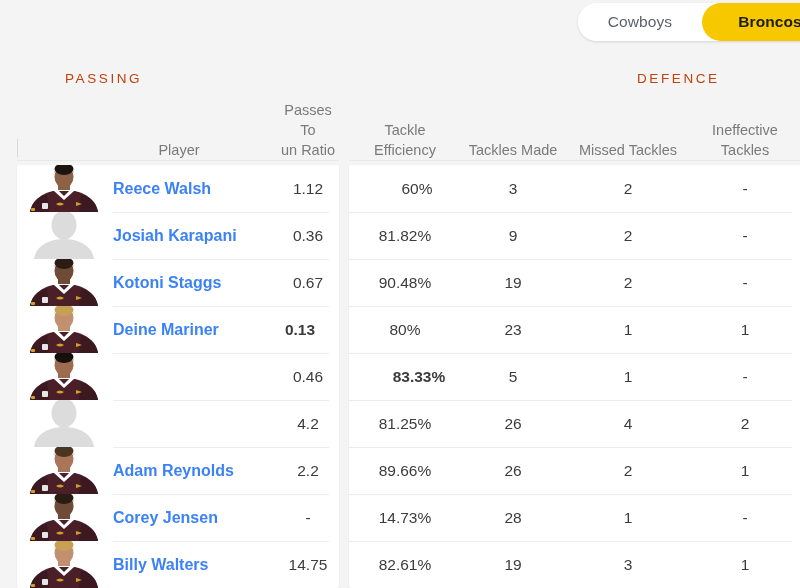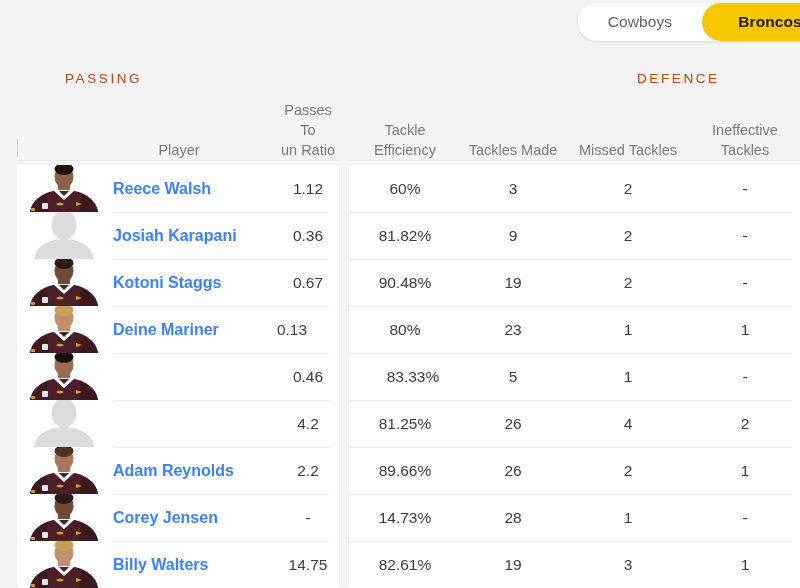--- a/index.html
+++ b/index.html
@@ -230,21 +230,21 @@
       <ellipse cx="0" cy="-43" rx="9.5" ry="6" fill="#c8a055"></ellipse>
 
       <rect x="-22" y="-9" width="6" height="6" rx="1" fill="#e6e6e6"></rect>
       <path d="M-8 -8 q4 -3 8 0 q-4 3 -8 0 Z" fill="#d0a028"></path>
       <path d="M12 -10 l6 2 -6 2 z" fill="#d0a028"></path>
       <rect x="-33" y="-4" width="4" height="3" rx="1" fill="#d0a028"></rect>
     </g>
   </svg>
         </div>
         <div class="pname" style="left: 96px; width: 132px;">Deine Mariner</div>
-        <div class="cell" style="left: 220px; width: 110px;">0.13</div>
+        <div class="cell" style="left: 228px; width: 110px; font-weight: bold;">0.13</div>
       </div>
       <div class="row">
         <div class="avatar">
   <svg viewBox="0 0 94 47" preserveAspectRatio="xMidYMax meet" aria-hidden="true">
     <rect width="94" height="47" fill="#ffffff"></rect>
     <g transform="translate(47,47)">
 
       <path d="M-34 0 C-32 -13 -20 -19 -11 -21 L11 -21 C20 -19 32 -13 34 0 Z" fill="#4a1f28"></path>
 
       <path d="M-34 0 C-32 -11 -24 -16 -17 -18 L-15 0 Z" fill="#3c1920"></path>
@@ -367,21 +367,21 @@
     </g>
   </svg>
         </div>
         <div class="pname" style="left: 96px; width: 132px;">Billy Walters</div>
         <div class="cell" style="left: 236px; width: 110px;">14.75</div>
       </div>
     </div>
 
   <div class="panel" id="panel-right">
       <div class="row">
-        <div class="cell" style="left: 0px; width: 112px; text-align: right;">60%</div>
+        <div class="cell" style="left: 12px; width: 112px; text-align: right;">60%</div>
         <div class="cell" style="left: 112px; width: 104px;">3</div>
         <div class="cell" style="left: 216px; width: 126px;">2</div>
         <div class="cell" style="left: 342px; width: 108px;">-</div>
       </div>
       <div class="row">
         <div class="cell" style="left: 0px; width: 112px;">81.82%</div>
         <div class="cell" style="left: 112px; width: 104px;">9</div>
         <div class="cell" style="left: 216px; width: 126px;">2</div>
         <div class="cell" style="left: 342px; width: 108px;">-</div>
       </div>
@@ -391,21 +391,21 @@
         <div class="cell" style="left: 216px; width: 126px;">2</div>
         <div class="cell" style="left: 342px; width: 108px;">-</div>
       </div>
       <div class="row">
         <div class="cell" style="left: 0px; width: 112px;">80%</div>
         <div class="cell" style="left: 112px; width: 104px;">23</div>
         <div class="cell" style="left: 216px; width: 126px;">1</div>
         <div class="cell" style="left: 342px; width: 108px;">1</div>
       </div>
       <div class="row">
-        <div class="cell" style="left: 8px; width: 112px;">83.33%</div>
+        <div class="cell" style="left: 14px; width: 112px; font-weight: bold;">83.33%</div>
         <div class="cell" style="left: 112px; width: 104px;">5</div>
         <div class="cell" style="left: 216px; width: 126px;">1</div>
         <div class="cell" style="left: 342px; width: 108px;">-</div>
       </div>
       <div class="row">
         <div class="cell" style="left: 0px; width: 112px;">81.25%</div>
         <div class="cell" style="left: 112px; width: 104px;">26</div>
         <div class="cell" style="left: 216px; width: 126px;">4</div>
         <div class="cell" style="left: 342px; width: 108px;">2</div>
       </div>

